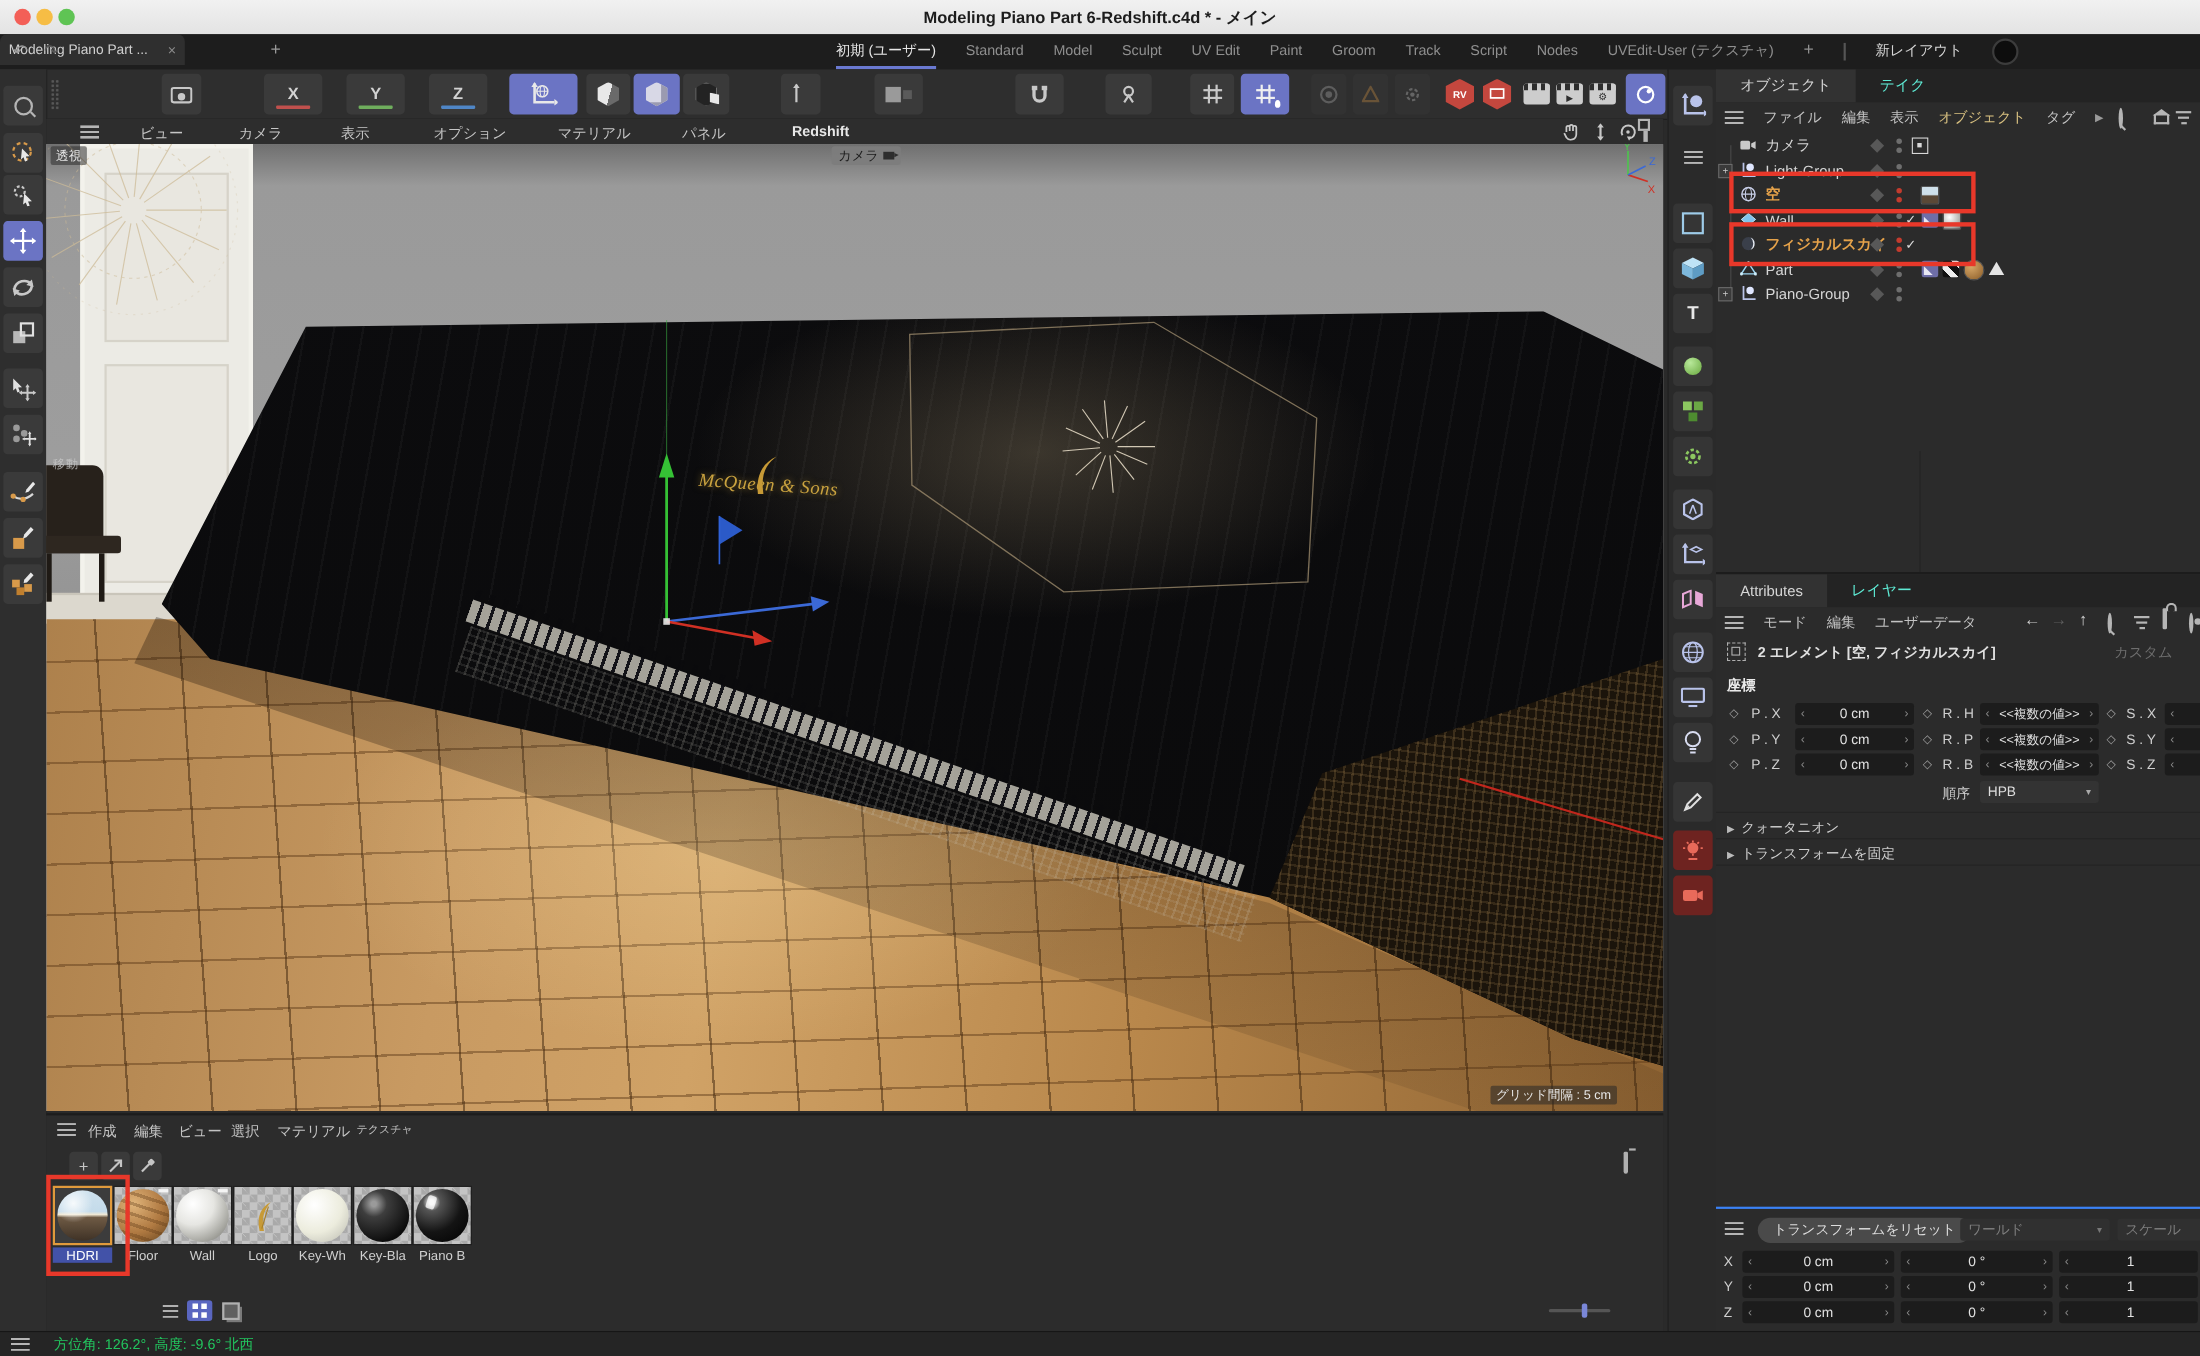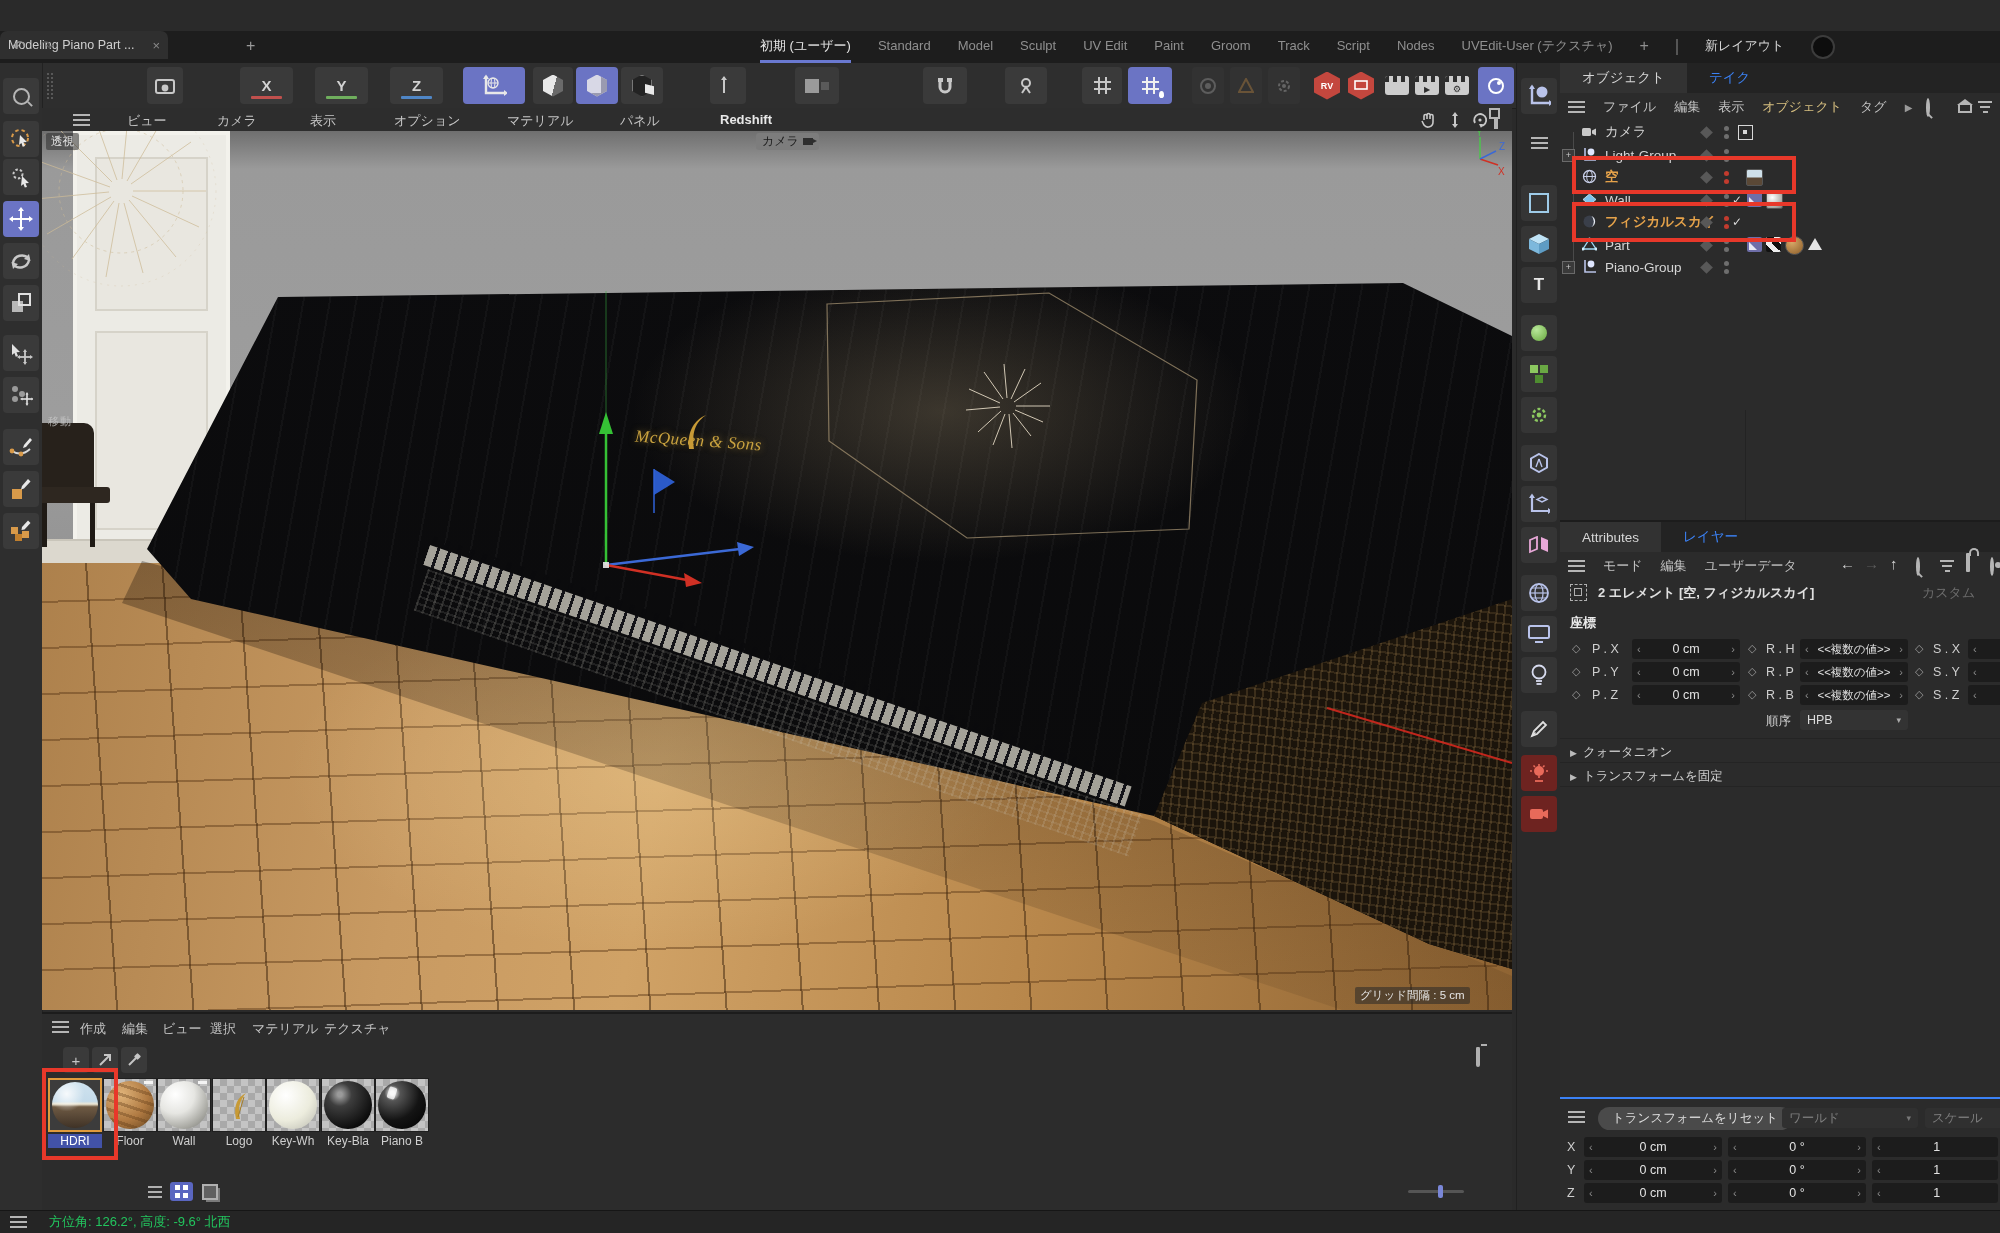--- a/index.html
+++ b/index.html
@@ -112,21 +112,21 @@
     font-style:italic;font-size:17px;color:#c9a23f;letter-spacing:.5px;text-shadow:0 0 7px rgba(205,165,60,.55)}
   .ov-label{position:absolute;font-size:11.5px;color:#e6e6e6;background:rgba(45,45,45,.55);padding:1px 5px;border-radius:2px}
   .cam-pill{position:absolute;left:714px;top:2px;height:17px;background:rgba(125,125,125,.92);border-radius:3px;color:#1a1a1a;
     font-size:12px;display:flex;align-items:center;gap:4px;padding:0 6px}
   .cam-pill .cam-ic{width:10px;height:7px;background:#2e2e2e;position:relative}
   .cam-pill .cam-ic::after{content:"";position:absolute;right:-4px;top:1px;border-top:2.5px solid transparent;border-bottom:2.5px solid transparent;border-left:4px solid #2e2e2e}
   .move-hint{position:absolute;left:6px;top:283px;font-size:11px;color:#c8c8c8;opacity:.8;letter-spacing:1px}
   
   .panel{background:#2b2b2b}
   .ptabs{position:absolute;left:0;top:0;right:0;height:30px;background:#232323;display:flex}
-  .ptab{height:30px;display:flex;align-items:center;padding:0 22px;font-size:13.5px;color:#3b82f6}
+  .ptab{height:30px;display:flex;align-items:center;padding:0 22px;font-size:13.5px;color:#5eead4}
   .ptab.on{background:#323232;color:#d6d6d6}
   .pmenu{position:absolute;left:0;top:30px;right:0;height:28px;display:flex;align-items:center;gap:18px;padding-left:8px}
   .pmenu .mi{font-size:13px;color:#c3c3c3}
   .om-row{position:absolute;left:0;width:440px;height:22px;display:flex;align-items:center}
   .obj-label{font-size:13.5px;color:#d6d6d6;position:absolute;left:45px}
   .obj-label.sel{color:#e5a24a;font-weight:bold}
   .diamond{position:absolute;left:142px;width:9px;height:9px;background:#585858;transform:rotate(45deg)}
   .vdots{position:absolute;left:164px;display:flex;flex-direction:column;gap:3px}
   .vdots i{width:5px;height:5px;border-radius:50%;background:#6e6e6e}
   .vdots.red i{background:#c23b2e}
@@ -158,20 +158,26 @@
   .statusbar{left:0;top:1210px;width:2000px;height:23px;background:#252525;border-top:1px solid #161616;display:flex;align-items:center;gap:22px;padding-left:10px;box-sizing:border-box}
   .statusbar .st{font-size:13px;color:#22c55e}
   
   .anno{position:absolute;border:4px solid #e8382a;z-index:60;pointer-events:none}
 </style>
 </head>
 <body>
 
 <div class="app">
 
+  <div class="r titlebar">
+    <div class="r tl" style="left:13px;background:#f35f57"></div>
+    <div class="r tl" style="left:33px;background:#f6bd45"></div>
+    <div class="r tl" style="left:53px;background:#5fc454"></div>
+    <div class="r title-text tx">Modeling Piano Part 6-Redshift.c4d * - メイン</div>
+  </div>
 
   <div class="r tabrow">
     <span class="r undo" style="left:12px">↶</span>
     <span class="r undo" style="left:40px;color:#5a5a5a">↷</span>
     <div class="doctab">
       <span class="lbl">Modeling Piano Part ...</span>
       <span style="color:#8a8a8a;font-size:13px;margin-left:6px">×</span>
     </div>
     <span class="r" style="left:246px;top:6px;color:#9a9a9a;font-size:16px">+</span>
     <div class="layouts" style="position:absolute">
@@ -504,21 +510,21 @@
     </div>
   </div>
 
   <div class="r matpanel">
     <span class="r i-ham" style="left:10px;top:7px"></span>
     <span class="r tx" style="left:38px;top:6px;font-size:13px;color:#c3c3c3">作成</span>
     <span class="r tx" style="left:80px;top:6px;font-size:13px;color:#c3c3c3">編集</span>
     <span class="r tx" style="left:120px;top:6px;font-size:13px;color:#c3c3c3">ビュー</span>
     <span class="r tx" style="left:168px;top:6px;font-size:13px;color:#c3c3c3">選択</span>
     <span class="r tx" style="left:210px;top:6px;font-size:13px;color:#c3c3c3">マテリアル</span>
-    <span class="r tx" style="left:282px;top:6px;font-size:13px;color:#c3c3c3">テクスチャ</span>
+    <span class="r tx" style="left:282px;top:6px;font-size:10px;color:#c3c3c3">テクスチャ</span>
 
     <div class="mbtn" style="left:21px;top:33px">+</div>
     <div class="mbtn" style="left:50px;top:33px">
       <svg width="14" height="14">
           <line x1="2" y1="12" x2="12" y2="2" stroke="#c5c5c5" stroke-width="2"></line>
           <path d="M6 2 H12 V8" fill="none" stroke="#c5c5c5" stroke-width="2"></path>
         </svg>
     </div>
     <div class="mbtn" style="left:79px;top:33px">
       <svg width="14" height="14">

